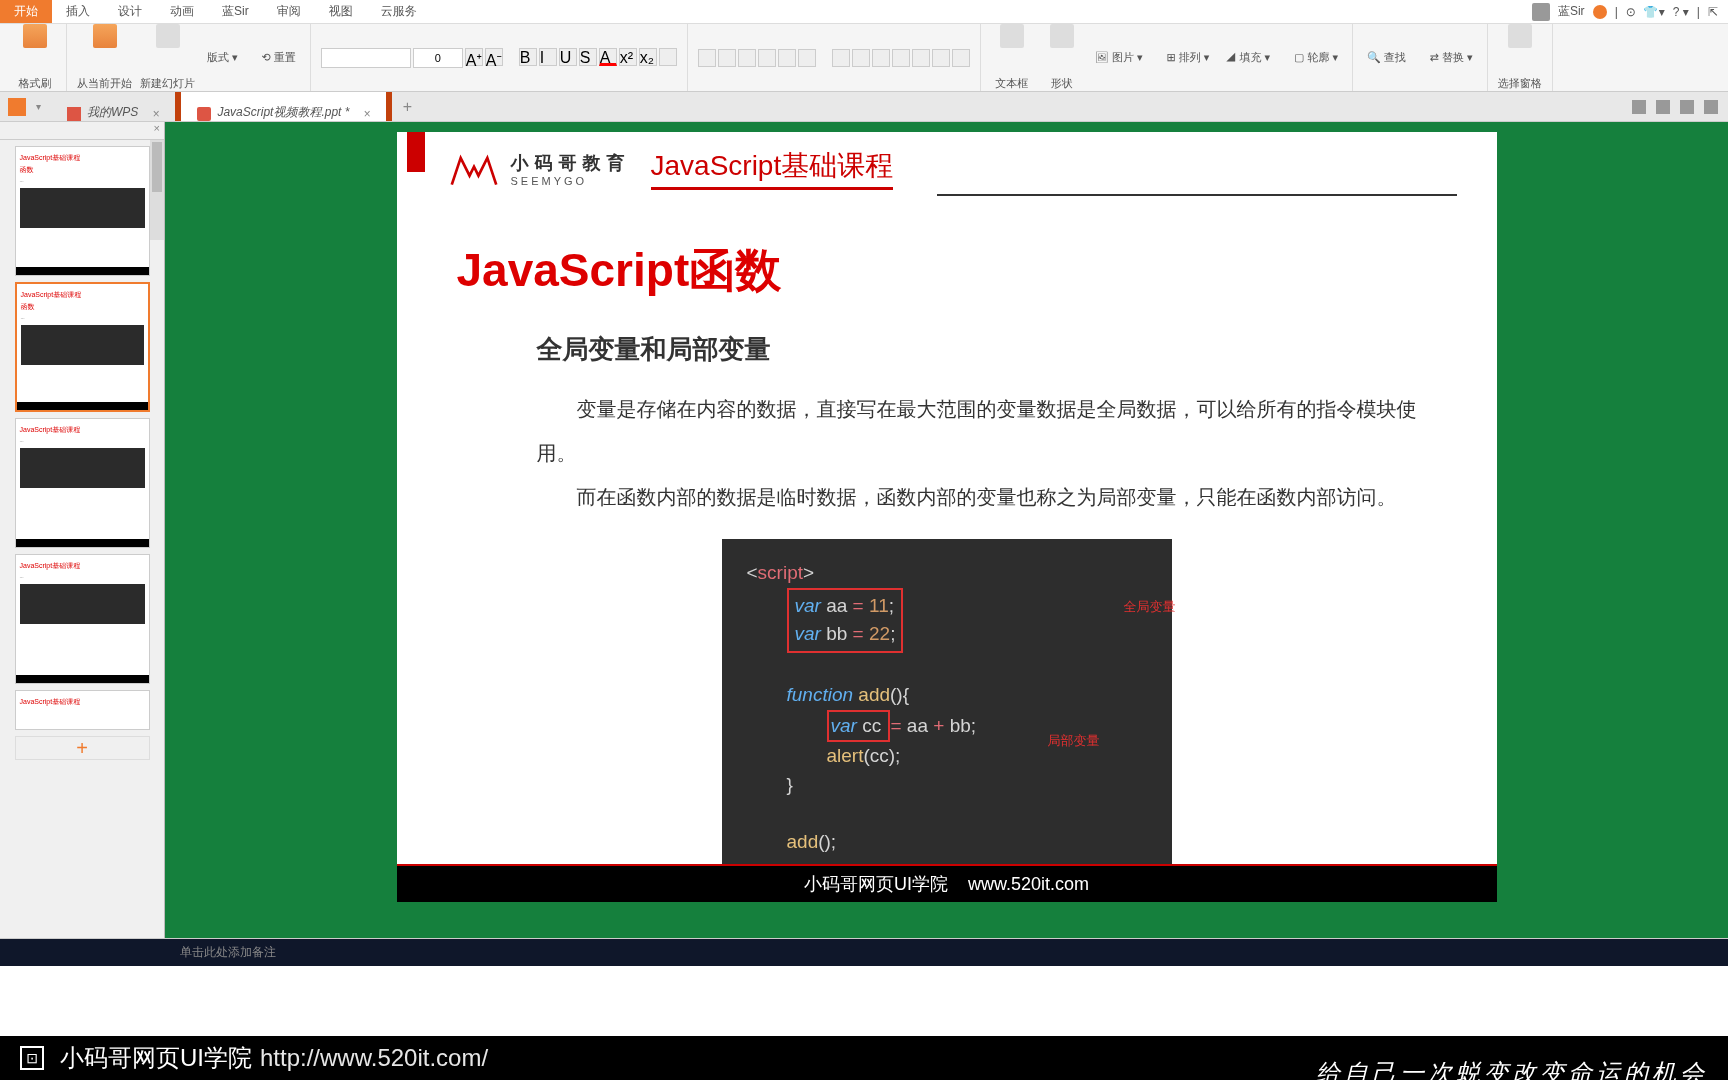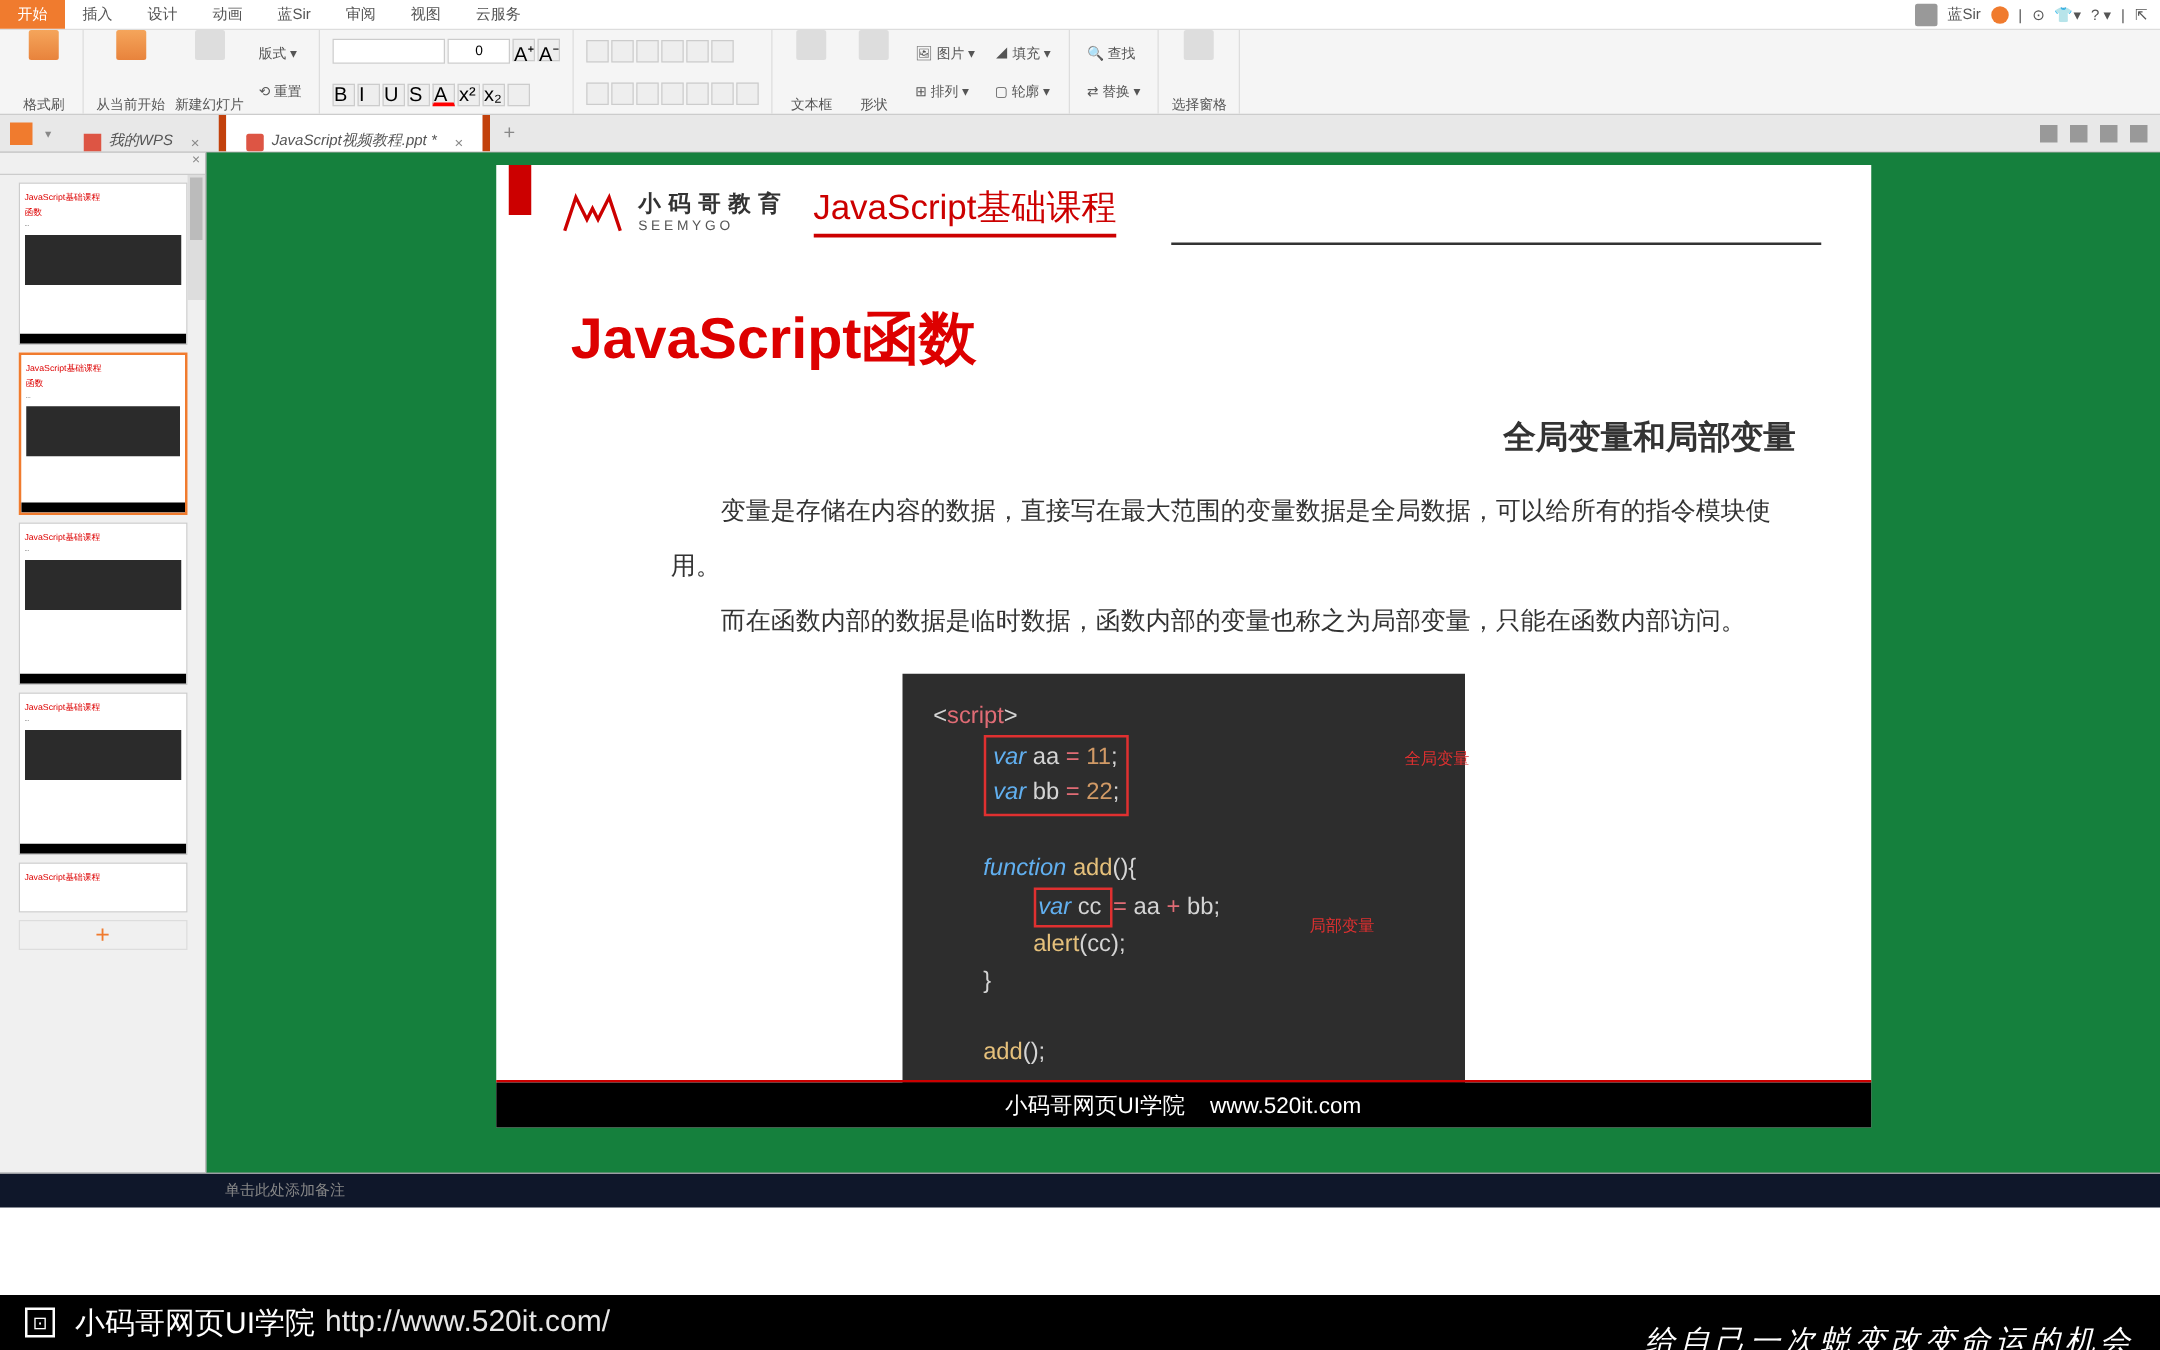--- a/index.html
+++ b/index.html
@@ -11,21 +11,21 @@
 .ribbon-tab.active { background: #f07b2e; color: #fff; }
 .ribbon-right { margin-left: auto; display: flex; align-items: center; gap: 8px; padding-right: 10px; font-size: 12px; color: #555; }
 .avatar-icon { width: 18px; height: 18px; background: #999; border-radius: 2px; }
 .notif { width: 14px; height: 14px; background: #f07b2e; border-radius: 50%; }
 
 .ribbon-content { height: 68px; background: #f5f5f5; border-bottom: 1px solid #ccc; display: flex; align-items: center; padding: 0 4px; }
 .ribbon-group { display: flex; align-items: center; border-right: 1px solid #ddd; height: 100%; padding: 0 6px; }
 .big-btn { display: flex; flex-direction: column; align-items: center; justify-content: space-between; gap: 2px; padding: 0 4px; font-size: 11px; color: #555; cursor: pointer; height: 100%; min-width: 50px; }
 .big-btn .icon { width: 24px; height: 24px; background: #ddd; border-radius: 2px; }
 .big-btn.orange .icon { background: linear-gradient(#f5a55b,#e8833c); }
-.mini-btns { display: flex; flex-direction: column; gap: 16px; padding: 0 4px; }
+.mini-btns { display: flex; flex-direction: row; gap: 16px; padding: 0 4px; }
 .mini-row { display: flex; gap: 2px; }
 .mini-btn { width: 18px; height: 18px; background: #eee; border: 1px solid #ccc; cursor: pointer; }
 .font-size-box { width: 50px; height: 20px; border: 1px solid #ccc; background: #fff; font-size: 11px; text-align: center; }
 .small-label { font-size: 11px; color: #555; padding: 0 4px; }
 
 
 .doc-tabs { height: 30px; background: #e8e8e8; display: flex; align-items: center; padding-left: 8px; border-bottom: 1px solid #ccc; }
 .doc-tab-icon { width: 18px; height: 18px; background: #f07b2e; margin-right: 10px; }
 .doc-tab { padding: 0 16px; font-size: 12px; color: #555; height: 100%; display: flex; align-items: flex-end; gap: 6px; cursor: pointer; border-right: 6px solid #c2410c; font-style: italic; }
 .doc-tab.active { background: #fff; }
@@ -56,21 +56,21 @@
 .slide-header { display: flex; align-items: center; padding: 15px 30px 8px 50px; gap: 20px; border-bottom: 2px solid transparent; }
 .logo-block { display: flex; align-items: center; gap: 10px; }
 .logo-svg { width: 54px; height: 40px; }
 .logo-text { font-size: 18px; font-weight: bold; letter-spacing: 6px; color: #333; }
 .logo-sub { font-size: 11px; letter-spacing: 3px; color: #555; }
 .course-title { font-size: 28px; color: #c00; border-bottom: 3px solid #c00; padding-bottom: 2px; }
 .header-line { position: absolute; left: 540px; right: 40px; top: 62px; height: 2px; background: #333; }
 
 .slide-body { padding: 40px 60px 20px 60px; }
 .main-title { font-size: 46px; font-weight: bold; color: #d00; margin-bottom: 30px; }
-.sub-title { font-size: 26px; font-weight: bold; color: #333; margin-bottom: 20px; padding-left: 80px; text-align: right; }
+.sub-title { font-size: 26px; font-weight: bold; color: #333; margin-bottom: 20px; padding-left: 80px; }
 .para { font-size: 20px; color: #333; line-height: 2.2; padding-left: 80px; text-indent: 2em; }
 
 .code-block { width: 450px; background: #2d2d2d; margin: 20px auto 0; padding: 20px 25px; font-family: Consolas, monospace; font-size: 19px; line-height: 1.5; position: relative; }
 .code-line { white-space: pre; }
 .c-red { color: #e06c75; }
 .c-blue { color: #61afef; font-style: italic; }
 .c-white { color: #d4d4d4; }
 .c-orange { color: #d19a66; }
 .c-yellow { color: #e5c07b; }
 .code-box-red { border: 2px solid #e03030; padding: 0 2px; display: inline-block; }

